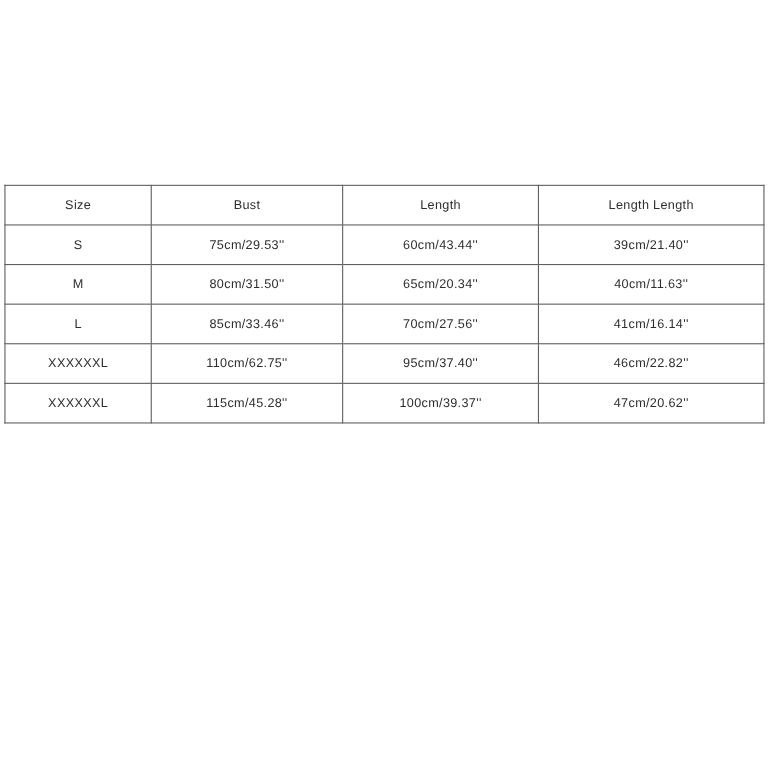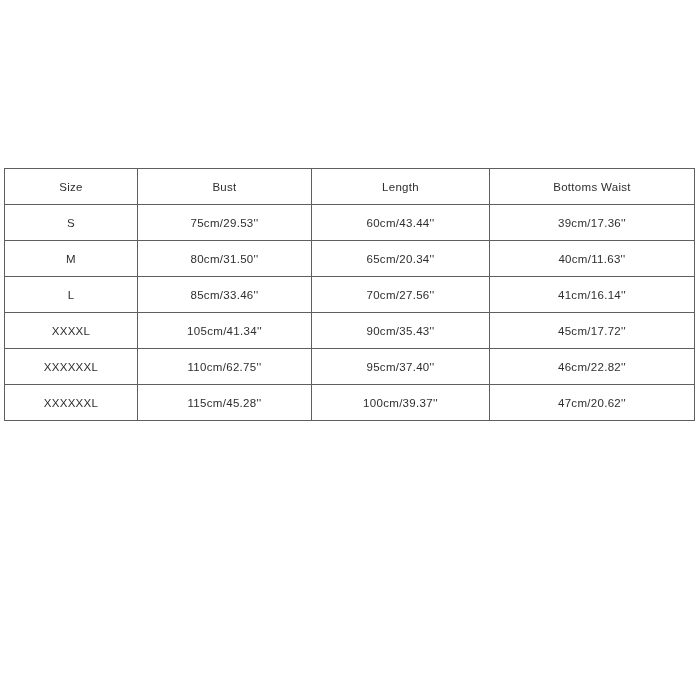--- a/index.html
+++ b/index.html
@@ -50,47 +50,41 @@
     <col class="c-size">
     <col class="c-bust">
     <col class="c-waist">
     <col class="c-bottoms">
   </colgroup>
   <thead>
     <tr>
       <th>Size</th>
       <th>Bust</th>
       <th>Length</th>
-      <th>Bottoms Waist</th>
+      <th>Length Length</th>
     </tr>
   </thead>
   <tbody>
     <tr>
       <td>S</td>
       <td>75cm/29.53''</td>
       <td>60cm/43.44''</td>
-      <td>39cm/17.36''</td>
+      <td>39cm/21.40''</td>
     </tr>
     <tr>
       <td>M</td>
       <td>80cm/31.50''</td>
       <td>65cm/20.34''</td>
       <td>40cm/11.63''</td>
     </tr>
     <tr>
       <td>L</td>
       <td>85cm/33.46''</td>
       <td>70cm/27.56''</td>
       <td>41cm/16.14''</td>
-    </tr>
-    <tr>
-      <td>XXXXL</td>
-      <td>105cm/41.34''</td>
-      <td>90cm/35.43''</td>
-      <td>45cm/17.72''</td>
     </tr>
     <tr>
       <td>XXXXXXL</td>
       <td>110cm/62.75''</td>
       <td>95cm/37.40''</td>
       <td>46cm/22.82''</td>
     </tr>
     <tr>
       <td>XXXXXXL</td>
       <td>115cm/45.28''</td>

